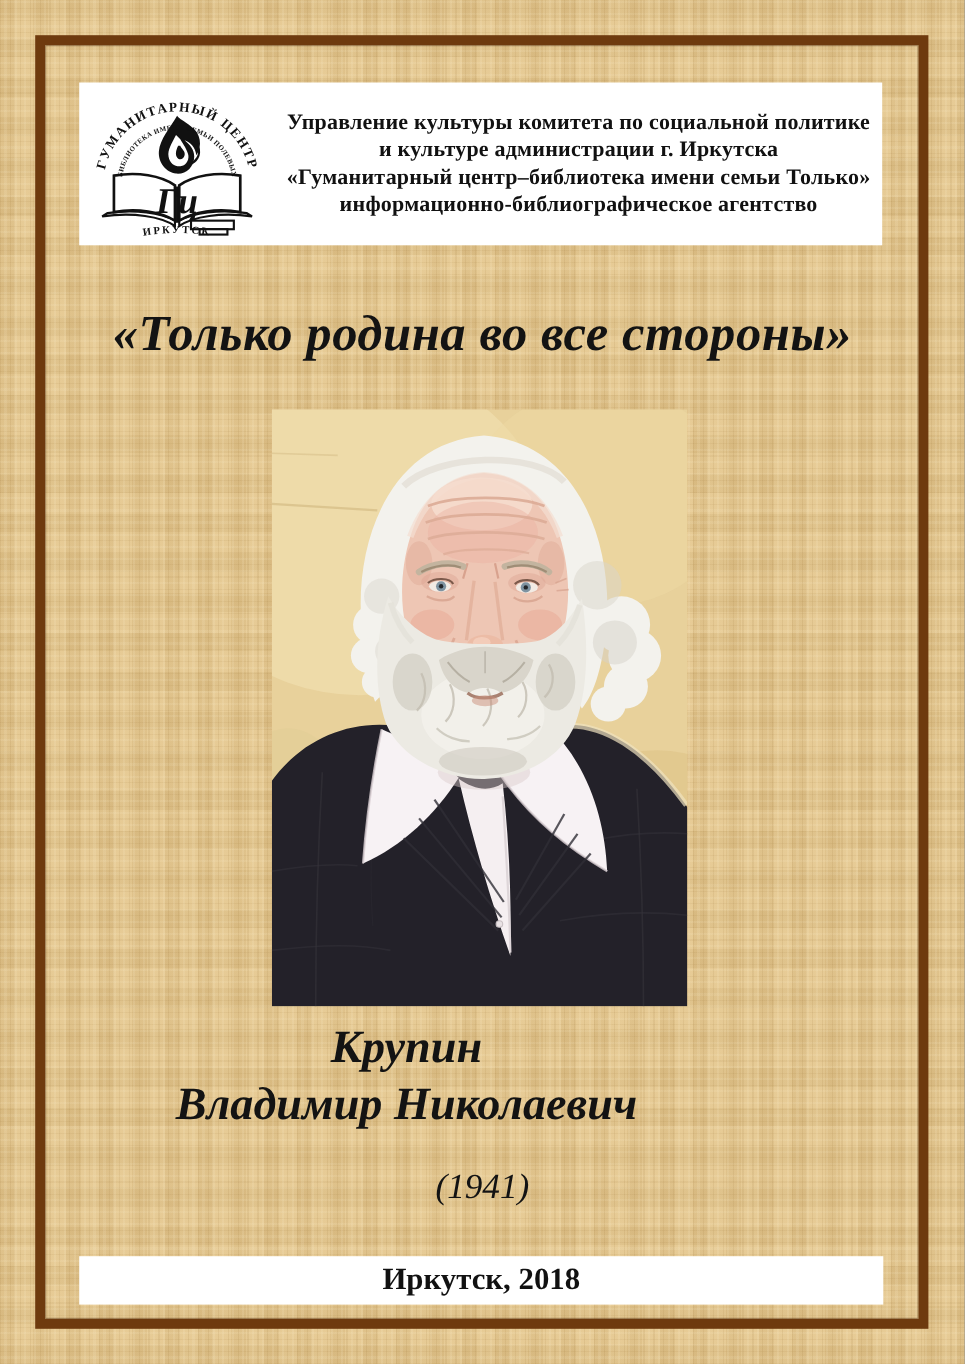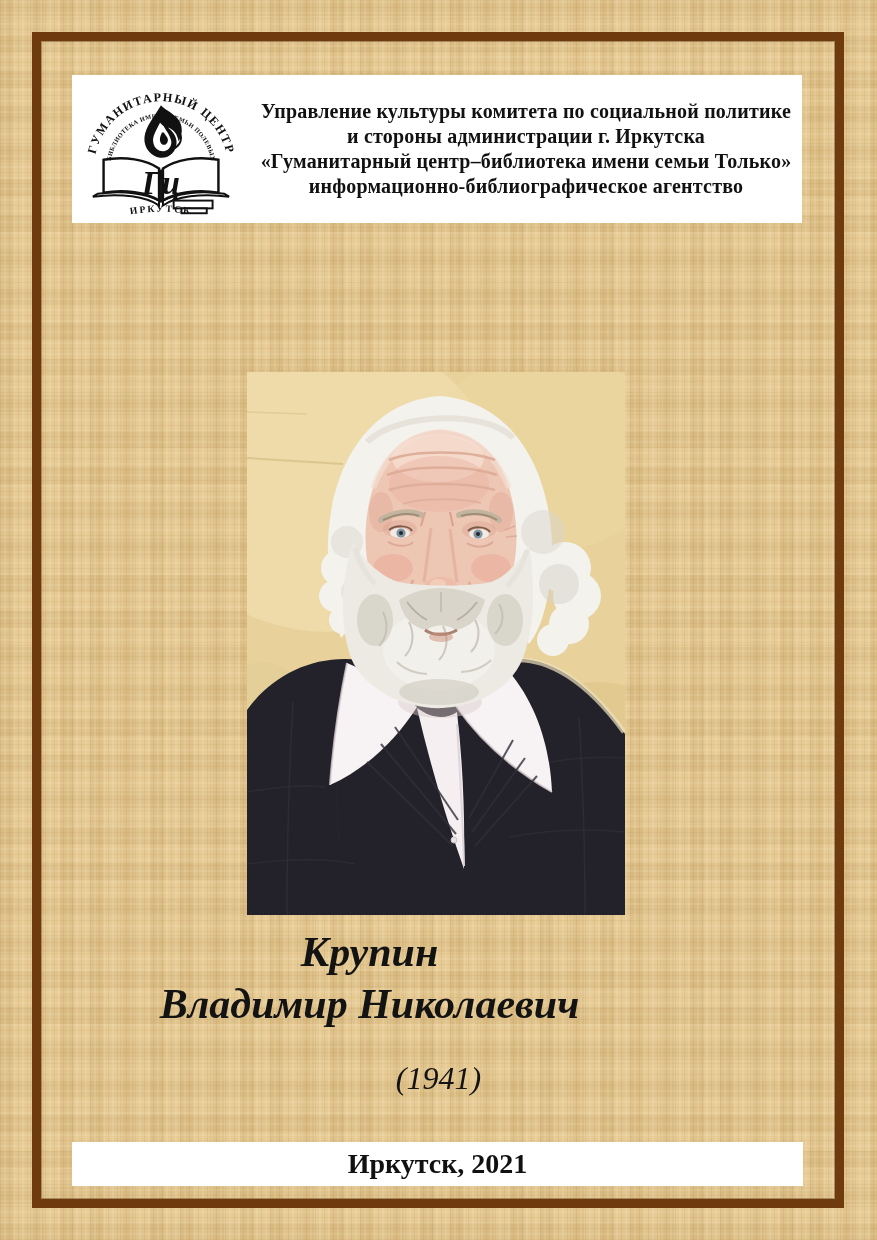--- a/index.html
+++ b/index.html
@@ -107,26 +107,27 @@
         <text font-size="6.5" font-weight="bold" letter-spacing="0.4" fill="#111">
           <textPath href="#arcInner" startOffset="50%" text-anchor="middle">БИБЛИОТЕКА ИМЕНИ СЕМЬИ ПОЛЕВЫХ</textPath>
         </text>
         <text font-size="10" font-weight="bold" letter-spacing="2" fill="#111">
           <textPath href="#arcCity" startOffset="50%" text-anchor="middle">ИРКУТСК</textPath>
         </text>
       </svg>
     </div>
     <div class="header-text">
       <div>Управление культуры комитета по социальной политике</div>
-      <div>и стороны администрации г. Иркутска</div>
+      <div>и культуре администрации г. Иркутска</div>
       <div>«Гуманитарный центр–библиотека имени семьи Только»</div>
       <div>информационно-библиографическое агентство</div>
     </div>
   </div>
 
+  <div class="main-title">«Только родина во все стороны»</div>
 
   <div class="photo">
     <svg width="378" height="543" viewBox="0 0 378 543">
 
       <rect x="0" y="0" width="378" height="543" fill="#e8d19b"></rect>
       <ellipse cx="80" cy="110" rx="170" ry="150" fill="#f1e1b2" opacity="0.6"></ellipse>
       <ellipse cx="300" cy="80" rx="120" ry="100" fill="#eedaa4" opacity="0.5"></ellipse>
       <ellipse cx="350" cy="460" rx="130" ry="150" fill="#dcbf80" opacity="0.45"></ellipse>
       <ellipse cx="15" cy="420" rx="70" ry="130" fill="#decb92" opacity="0.35"></ellipse>
       <path d="M0,86 L96,92" stroke="#c9b076" stroke-width="2" opacity="0.5" fill="none"></path>
@@ -239,15 +240,15 @@
   </div>
 
   <div class="name-block">
     <div>Крупин</div>
     <div>Владимир Николаевич</div>
   </div>
 
   <div class="birth-year">(1941)</div>
 
   <div class="footer-bar">
-    <span>Иркутск, 2021</span>
+    <span>Иркутск, 2018</span>
   </div>
 </div>
 
 </body></html>

